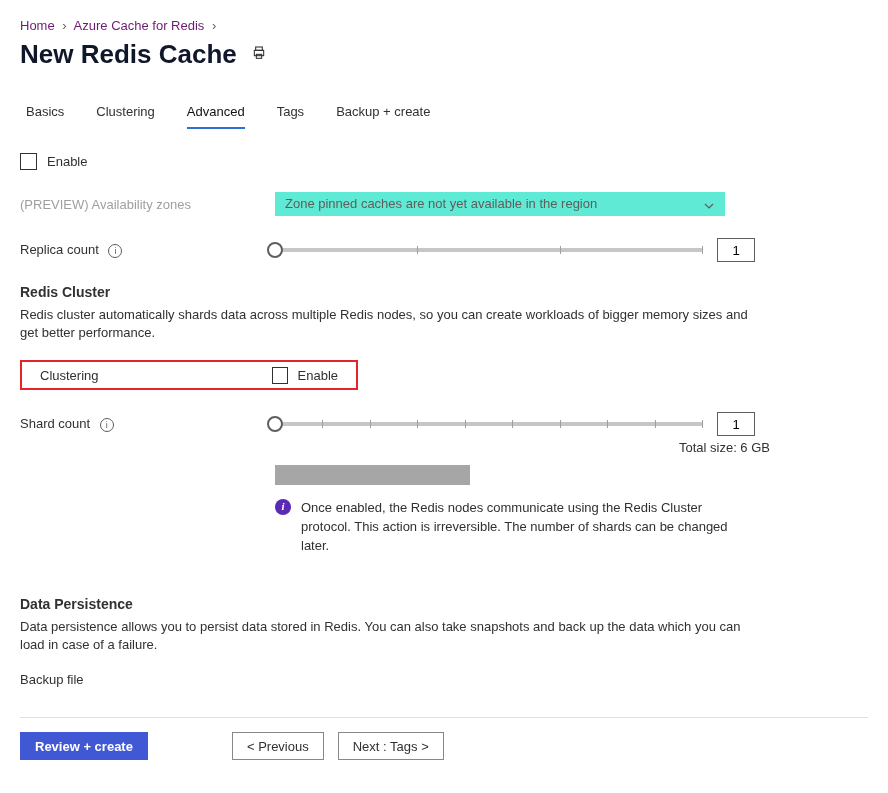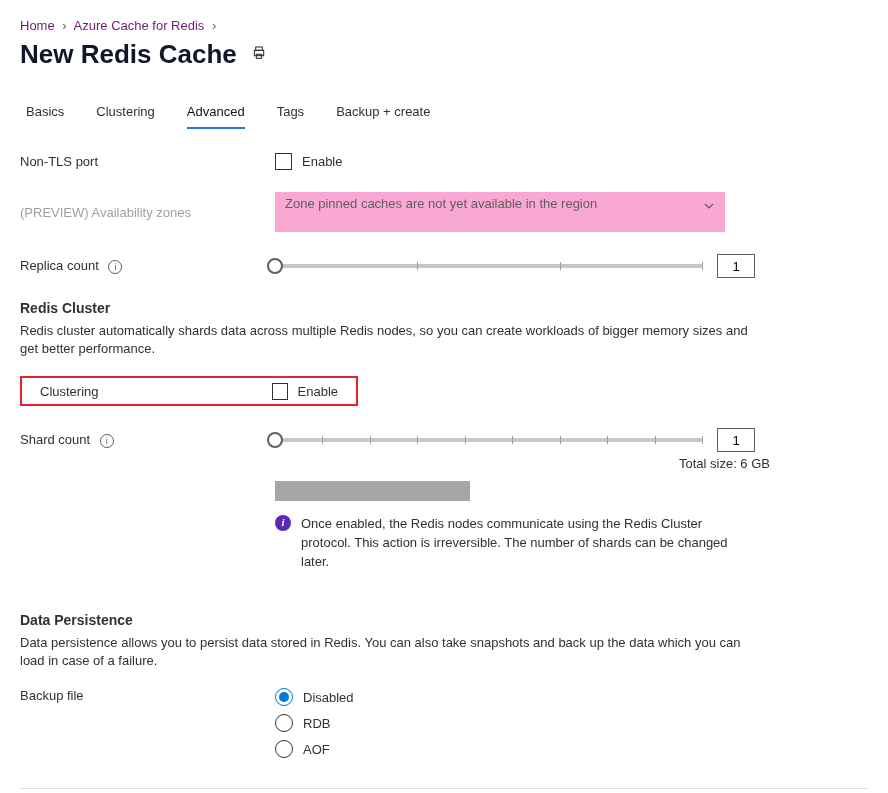--- a/index.html
+++ b/index.html
@@ -24,21 +24,21 @@
   .tab.active { border-bottom:2px solid #2b71d6; font-weight:400; color:#111;}
   .form-row { display:flex; align-items:center; margin-bottom:22px; }
   .form-row .label { width:255px; flex:none; color:#323130; }
   .form-row .label.disabled { color:#a19f9d; }
   .form-row .control { flex:1; display:flex; align-items:center; }
   .checkbox {
     width:17px; height:17px; border:1.5px solid #323130; margin-right:10px;
     display:inline-block; cursor:pointer; background:#fff;
   }
   .select-disabled {
-    background:#f9a8d4; color:#605e5c; height:40px; line-height:24px;
+    background:#5eead4; color:#605e5c; height:24px; line-height:24px;
     padding:0 10px; width:450px; position:relative; font-size:13px;
   }
   .select-disabled .chev {
     position:absolute; right:10px; top:4px;
   }
   .slider-wrap { display:flex; align-items:center; gap:14px; width:480px;}
   .slider-track {
     position:relative; flex:1; height:4px; background:#c8c6c4; border-radius:2px;
   }
   .slider-ticks { position:absolute; top:-2px; left:0; right:0; height:8px; display:flex; justify-content:space-between;}
@@ -116,21 +116,20 @@
 
 <div class="tabs">
   <div class="tab">Basics</div>
   <div class="tab">Clustering</div>
   <div class="tab active">Advanced</div>
   <div class="tab">Tags</div>
   <div class="tab">Backup + create</div>
 </div>
 
 <div class="form-row">
-  <div class="label">Non-TLS port</div>
   <div class="control">
     <span class="checkbox"></span>
     <span>Enable</span>
   </div>
 </div>
 
 <div class="form-row">
   <div class="label disabled">(PREVIEW) Availability zones</div>
   <div class="control">
     <div class="select-disabled">
@@ -209,38 +208,20 @@
 <div class="info-note">
   <div class="icon">i</div>
   <div>Once enabled, the Redis nodes communicate using the Redis Cluster protocol. This action is irreversible. The number of shards can be changed later.</div>
 </div>
 
 <div class="section-title" style="margin-top:40px;">Data Persistence</div>
 <div class="section-desc">Data persistence allows you to persist data stored in Redis. You can also take snapshots and back up the data which you can load in case of a failure.</div>
 
 <div class="form-row" style="align-items:flex-start;">
   <div class="label">Backup file</div>
-  <div class="control">
-    <div class="radio-group">
-      <div class="radio-item selected">
-        <span class="radio-outer">
-            <span class="radio-inner"></span>
-          </span>
-        <span>Disabled</span>
-      </div>
-      <div class="radio-item">
-        <span class="radio-outer"></span>
-        <span>RDB</span>
-      </div>
-      <div class="radio-item">
-        <span class="radio-outer"></span>
-        <span>AOF</span>
-      </div>
-    </div>
-  </div>
 </div>
 
 <div class="footer">
   <button class="btn btn-primary">Review + create</button>
   <span class="footer-gap"></span>
   <button class="btn btn-secondary">&lt;  Previous</button>
   <button class="btn btn-secondary">Next : Tags  &gt;</button>
 </div>
 
 </body></html>

